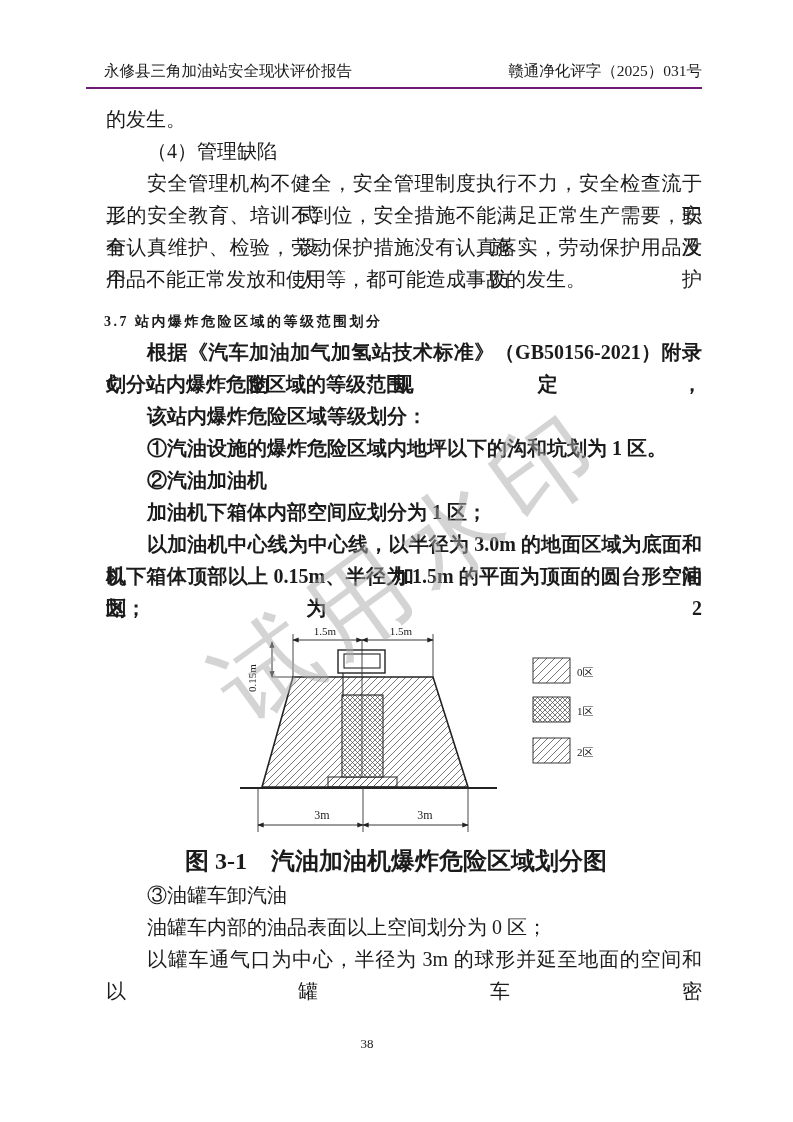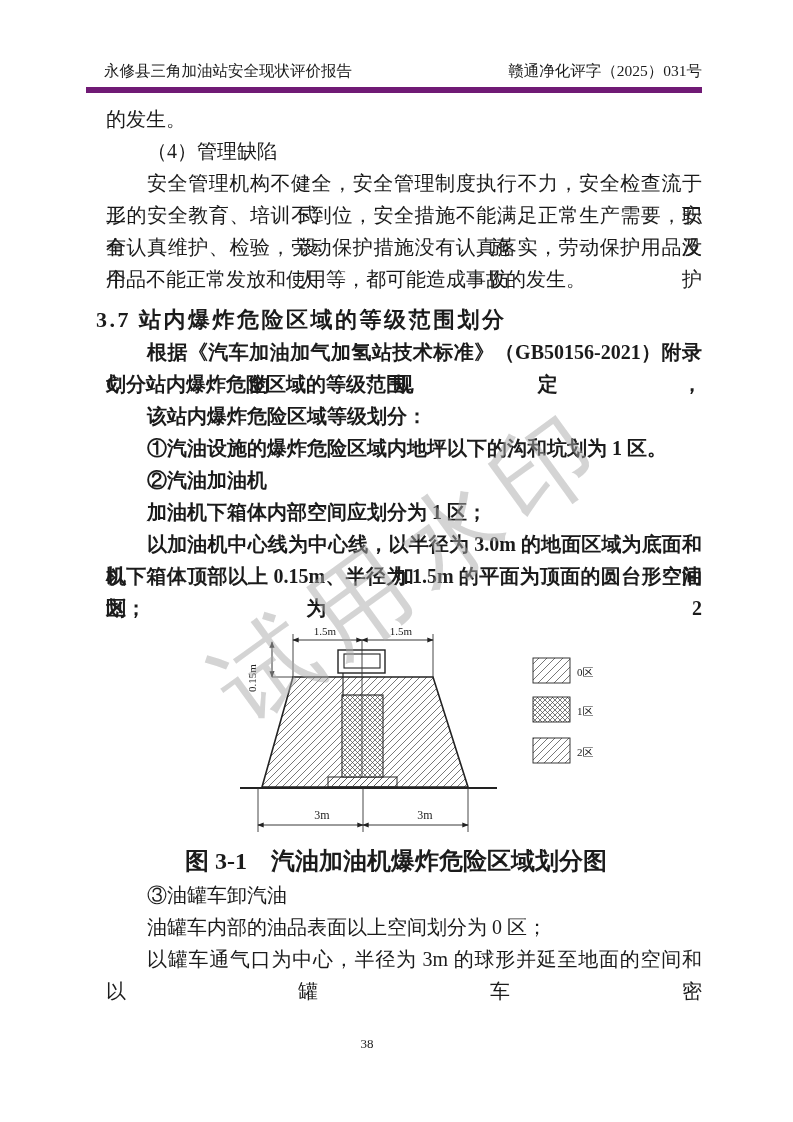--- a/index.html
+++ b/index.html
@@ -4,33 +4,33 @@
 <style>
   html,body{margin:0;padding:0;}
   body{
     width:793px;height:1122px;position:relative;background:#ffffff;
     font-family:"Liberation Serif","DejaVu Serif",serif;color:#1b1b1b;
     overflow:hidden;
   }
   .header{
     position:absolute;left:86px;top:61px;width:616px;
     display:flex;justify-content:space-between;align-items:flex-end;
-    font-size:15.5px;border-bottom:6px solid #701a75;padding-bottom:5px;
+    font-size:15.5px;border-bottom:2px solid #701a75;padding-bottom:5px;
   }
   .header .hleft{padding-left:18px;}
   .block{position:absolute;left:90px;width:612px;font-size:20px;line-height:32px;}
   .b1{top:103px;}
   .b2{top:336px;font-weight:bold;}
   .b3{top:879px;}
   .line{height:32px;white-space:nowrap;margin-left:16px;}
   .ind{text-indent:41px;}
   .full{white-space:normal;text-align:justify;text-align-last:justify;}
   .heading{
-    position:absolute;left:88px;top:297px;margin:8px;
-    font-size:22px;font-weight:bold;letter-spacing:2.5px;white-space:nowrap;
+    position:absolute;left:88px;top:297px;margin:16px;
+    font-size:14px;font-weight:bold;letter-spacing:2.5px;white-space:nowrap;
   }
   .caption{
     position:absolute;left:90px;top:845px;width:612px;text-align:center;
     font-weight:bold;font-size:24px;white-space:pre;
   }
   .figure{position:absolute;left:225px;top:620px;}
   .figure text{font-family:"Liberation Serif","DejaVu Serif",serif;fill:#222;}
   .pagenum{position:absolute;top:1036px;left:0;width:734px;text-align:center;font-size:13px;}
   .watermark{
     position:absolute;left:412px;top:566px;

